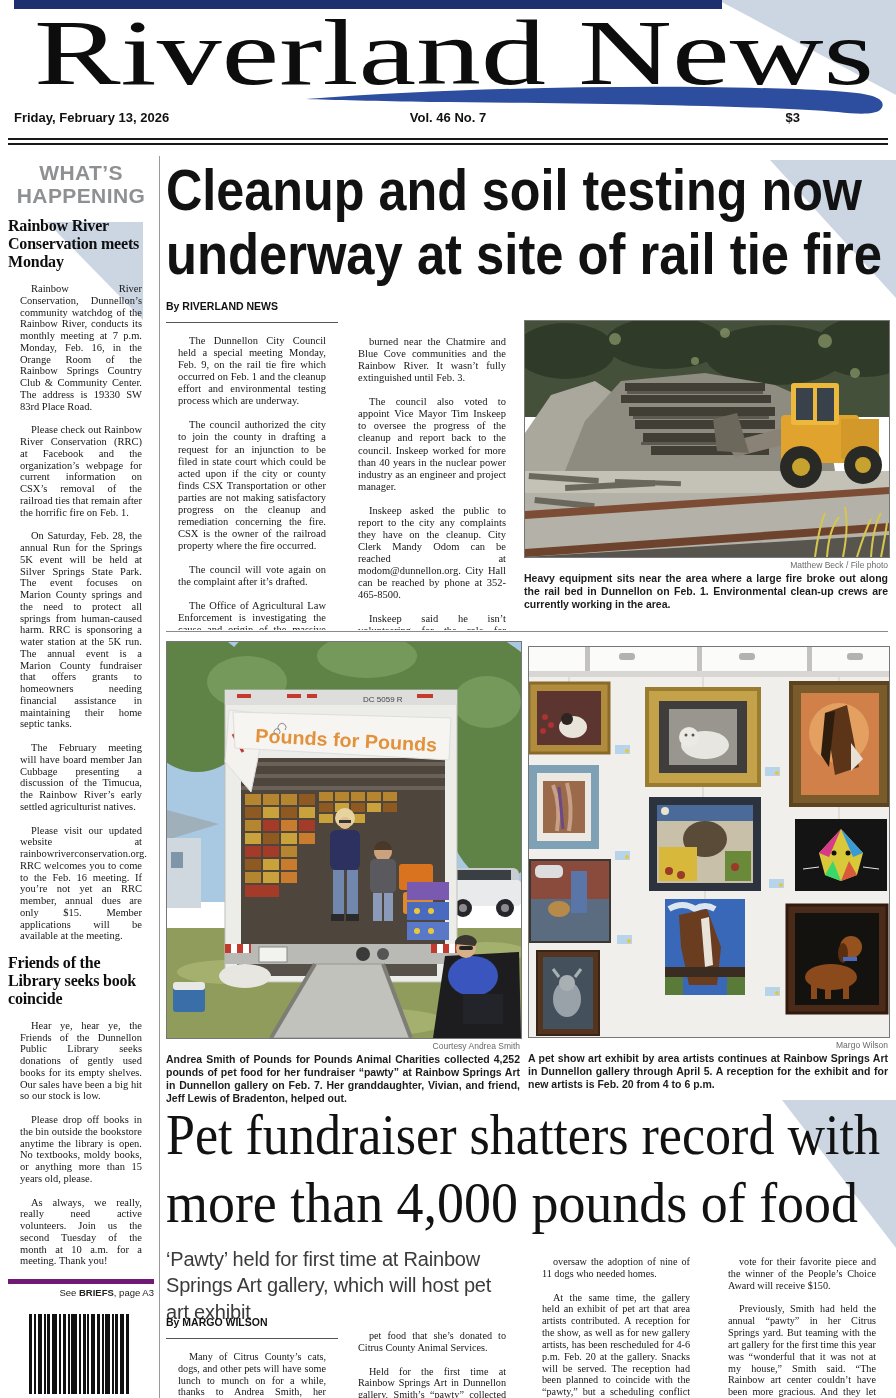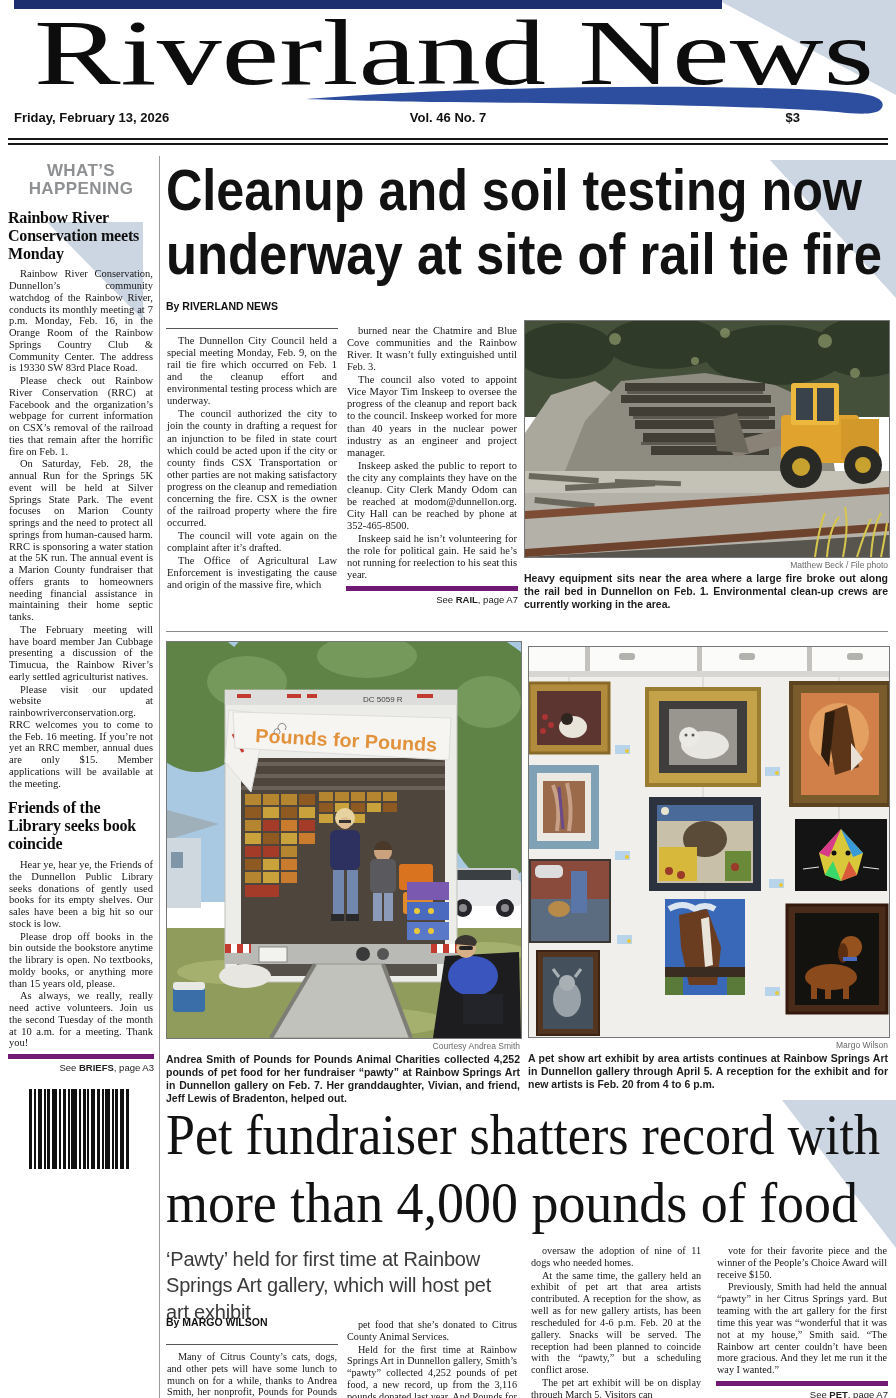--- a/index.html
+++ b/index.html
@@ -2,30 +2,30 @@
 <html><head>
 <meta charset="utf-8">
 <style>
   html,body{margin:0;padding:0;background:#e8e8e8;}
   .page{position:relative;width:896px;height:1398px;background:#ffffff;overflow:hidden;
         font-family:"Liberation Serif",serif;color:#161616;margin:0 auto;}
   .abs{position:absolute;}
   .tri{position:absolute;clip-path:polygon(0 0,100% 0,100% 100%);background:#ccd6e3;}
   .dateline{font-family:"Liberation Sans",sans-serif;font-weight:bold;font-size:13px;color:#111;}
   .dblrule{border-top:2px solid #181818;border-bottom:2px solid #181818;height:3px;}
-  .sechead{font-family:"Liberation Sans",sans-serif;font-weight:bold;font-size:17px;line-height:1.08;
+  .sechead{font-family:"Liberation Sans",sans-serif;font-weight:bold;font-size:21px;line-height:1.08;
            color:#8e9092;text-align:center;letter-spacing:.4px;}
   .sbhead{font-family:Liberation Serif, serif;font-weight:bold;font-size:16px;line-height:1.12;
           color:#0e0e0e;letter-spacing:-.2px;margin:10px 0 6px 0;position:relative;}
-  .bodytext p{margin:1px;text-indent:11px;text-align:justify;}
+  .bodytext p{margin:12px;text-indent:11px;text-align:justify;}
   .sb-body{font-size:10.5px;line-height:1.12;}
   .story-body{font-size:10.5px;line-height:1.15;}
   .pet-body{font-size:10.2px;line-height:1.16;}
   .byline{font-family:"Liberation Sans",sans-serif;font-weight:bold;font-size:10.5px;color:#111;
-          border-bottom:1px solid #555;padding-bottom:16px;margin-bottom:6px;}
+          border-bottom:1px solid #555;padding-bottom:10px;margin-bottom:6px;}
   .jump{border-top:5px solid #701a75;margin-top:5px;padding-top:3px;text-align:right;
         font-family:"Liberation Sans",sans-serif;font-size:9.5px;color:#222;}
   .jump b{font-weight:bold;}
   .credit{font-family:"Liberation Sans",sans-serif;font-size:8.5px;color:#6a6a6a;text-align:right;}
   .caption{font-family:"Liberation Sans",sans-serif;font-weight:bold;font-size:10.5px;line-height:1.24;
            color:#1d1d1d;text-align:justify;}
   .subhead{font-family:"Liberation Sans",sans-serif;font-size:20px;line-height:1.32;color:#3b3b3b;letter-spacing:-.2px;}
   .vrule{width:1px;background:#9a9a9a;}
   .hrule{height:1px;background:#8a8a8a;}
   svg.photo{border:1px solid #777;display:block;background:#fff;}

